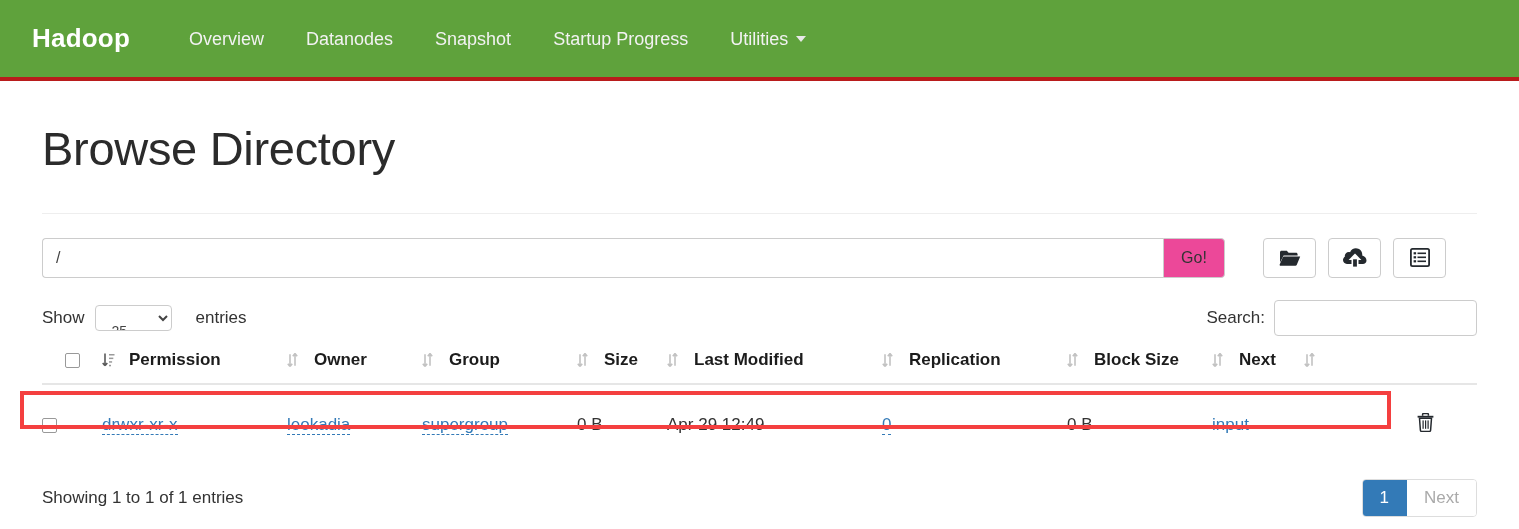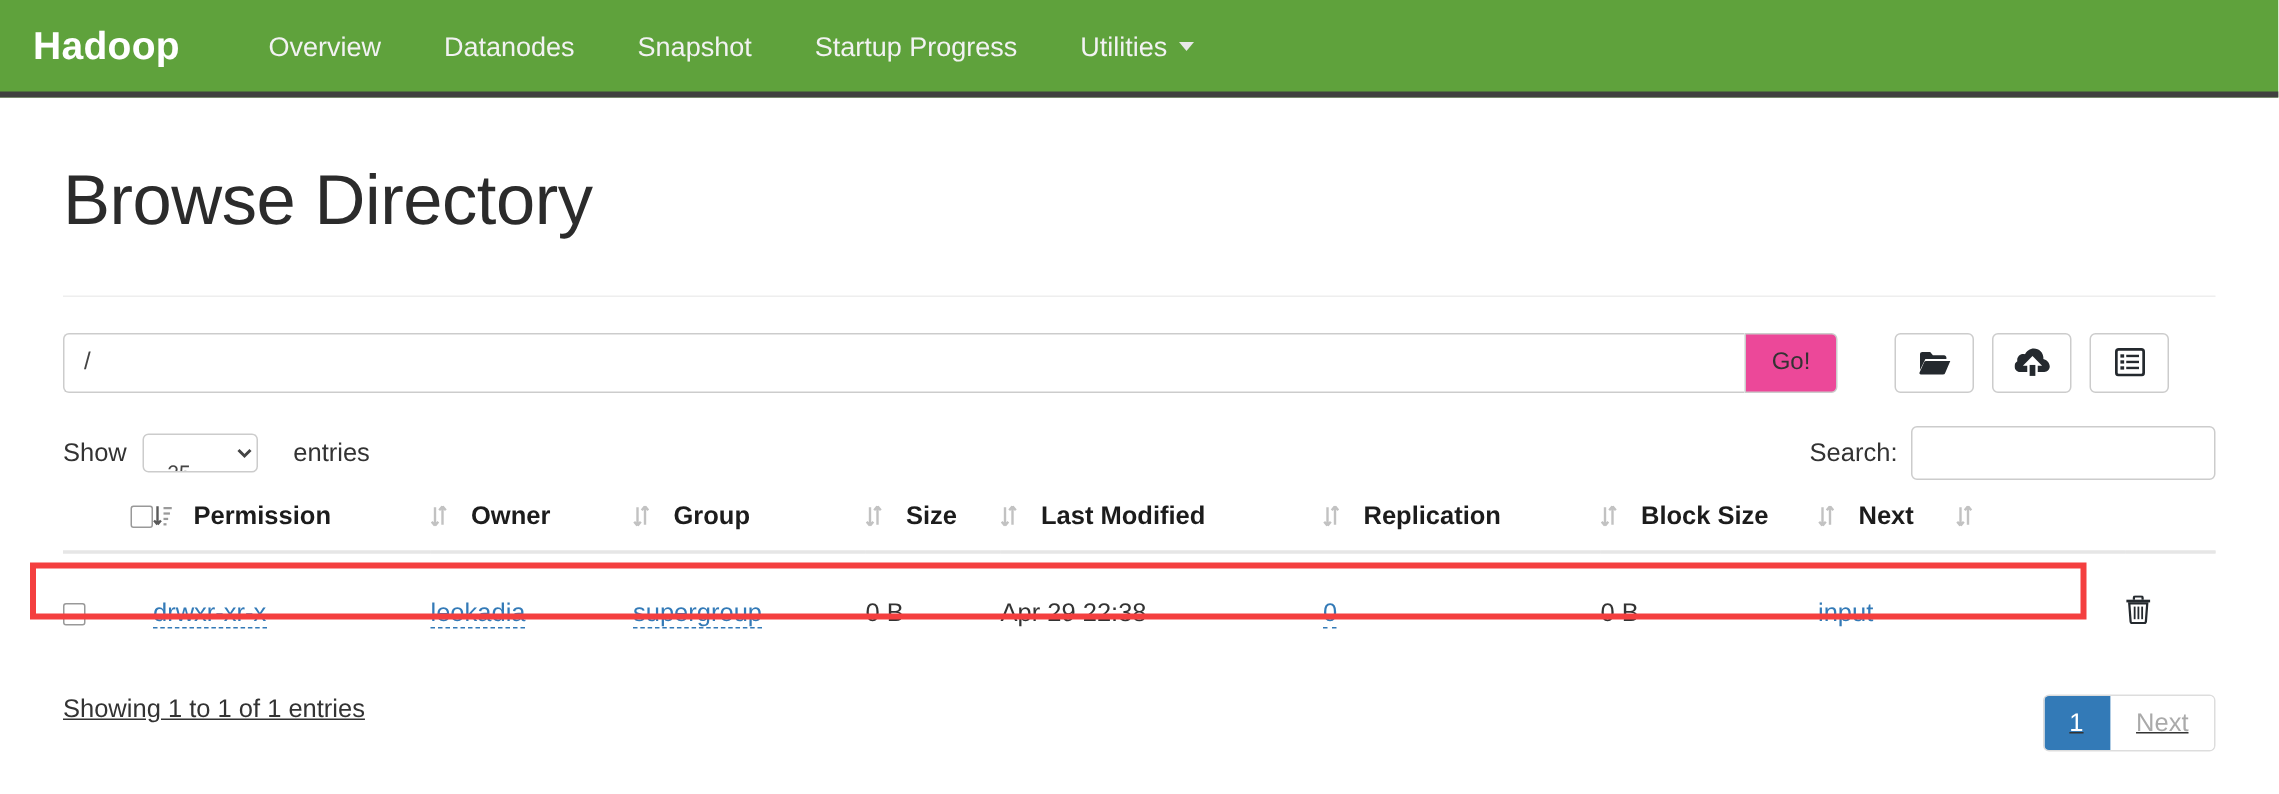--- a/index.html
+++ b/index.html
@@ -10,26 +10,26 @@
     width: 1519px;
     height: 529px;
     background: #ffffff;
     font-family: "Liberation Sans", sans-serif;
     color: #333333;
     overflow: hidden;
   }
 
   
   .navbar {
-    height: 65px;
+    height: 81px;
     background: #5fa23c;
-    border-bottom: 4px solid #404040;
-    display: flex;
-    align-items: center;
-    padding-left: 22px;
+    border-bottom: 4px solid #b91c1c;
+    display: flex;
+    align-items: center;
+    padding-left: 32px;
   }
   .brand {
     color: #ffffff;
     font-size: 26px;
     font-weight: bold;
     letter-spacing: 0.2px;
     margin-right: 38px;
     cursor: pointer;
     white-space: nowrap;
   }
@@ -179,21 +179,21 @@
   }
 
   
   .table-wrap { margin-top: 14px; position: relative; }
   table.files {
     width: 100%;
     border-collapse: collapse;
     table-layout: fixed;
   }
   table.files thead th {
-    text-align: right;
+    text-align: center;
     font-size: 17px;
     font-weight: bold;
     color: #1c1c1c;
     padding: 0 0 13px 0;
     border-bottom: 2px solid #e6e6e6;
     vertical-align: bottom;
     white-space: nowrap;
   }
   .th-inner {
     display: flex;
@@ -265,24 +265,23 @@
     left: -22px;
     top: 41px;
     width: 1371px;
     height: 38px;
     box-sizing: border-box;
   }
 
   
   .footer-row {
     display: flex;
-    align-items: flex-start;
+    align-items: center;
     justify-content: space-between;
     margin-top: 14px;
-    text-decoration: underline;
   }
   .info-text {
     font-size: 17px;
     color: #333333;
   }
   .pagination {
     display: flex;
     border-radius: 4px;
     overflow: hidden;
     border: 1px solid #dddddd;
@@ -500,21 +499,21 @@
           <td>
             <span class="editable">drwxr-xr-x</span>
           </td>
           <td>
             <span class="editable">leokadia</span>
           </td>
           <td>
             <span class="editable">supergroup</span>
           </td>
           <td>0 B</td>
-          <td>Apr 29 22:38</td>
+          <td>Apr 29 12:49</td>
           <td>
             <span class="editable">0</span>
           </td>
           <td>0 B</td>
           <td>
             <a class="namelink">input</a>
           </td>
           <td>
             <button class="trash-btn">
               <span>

